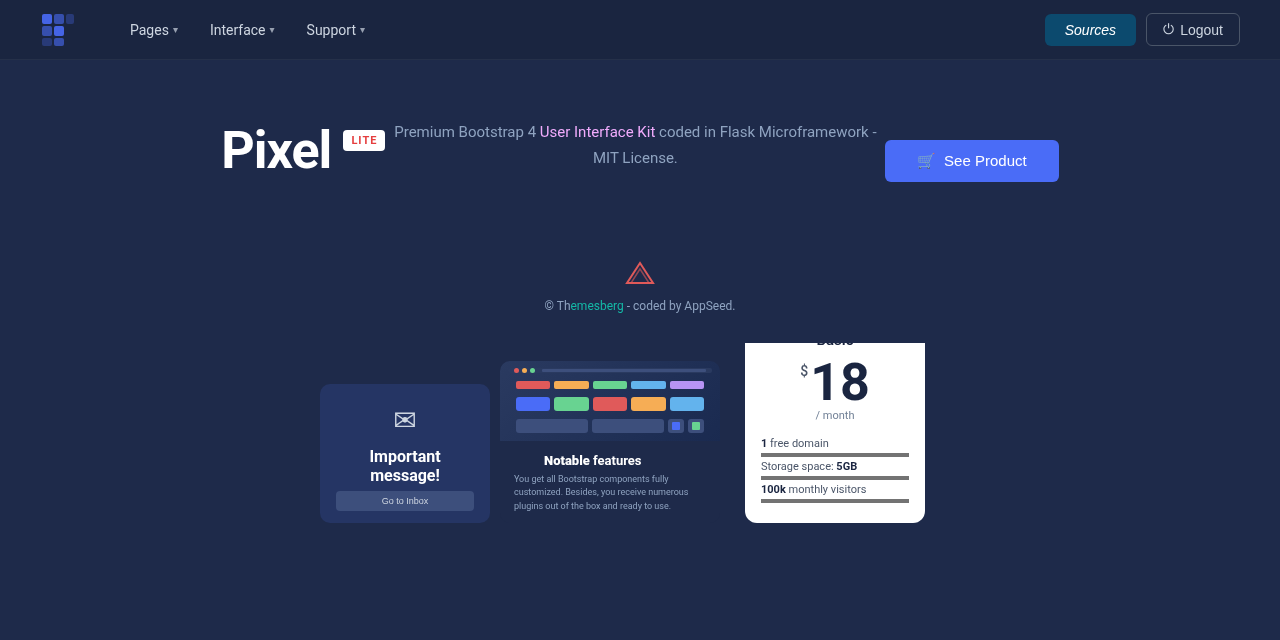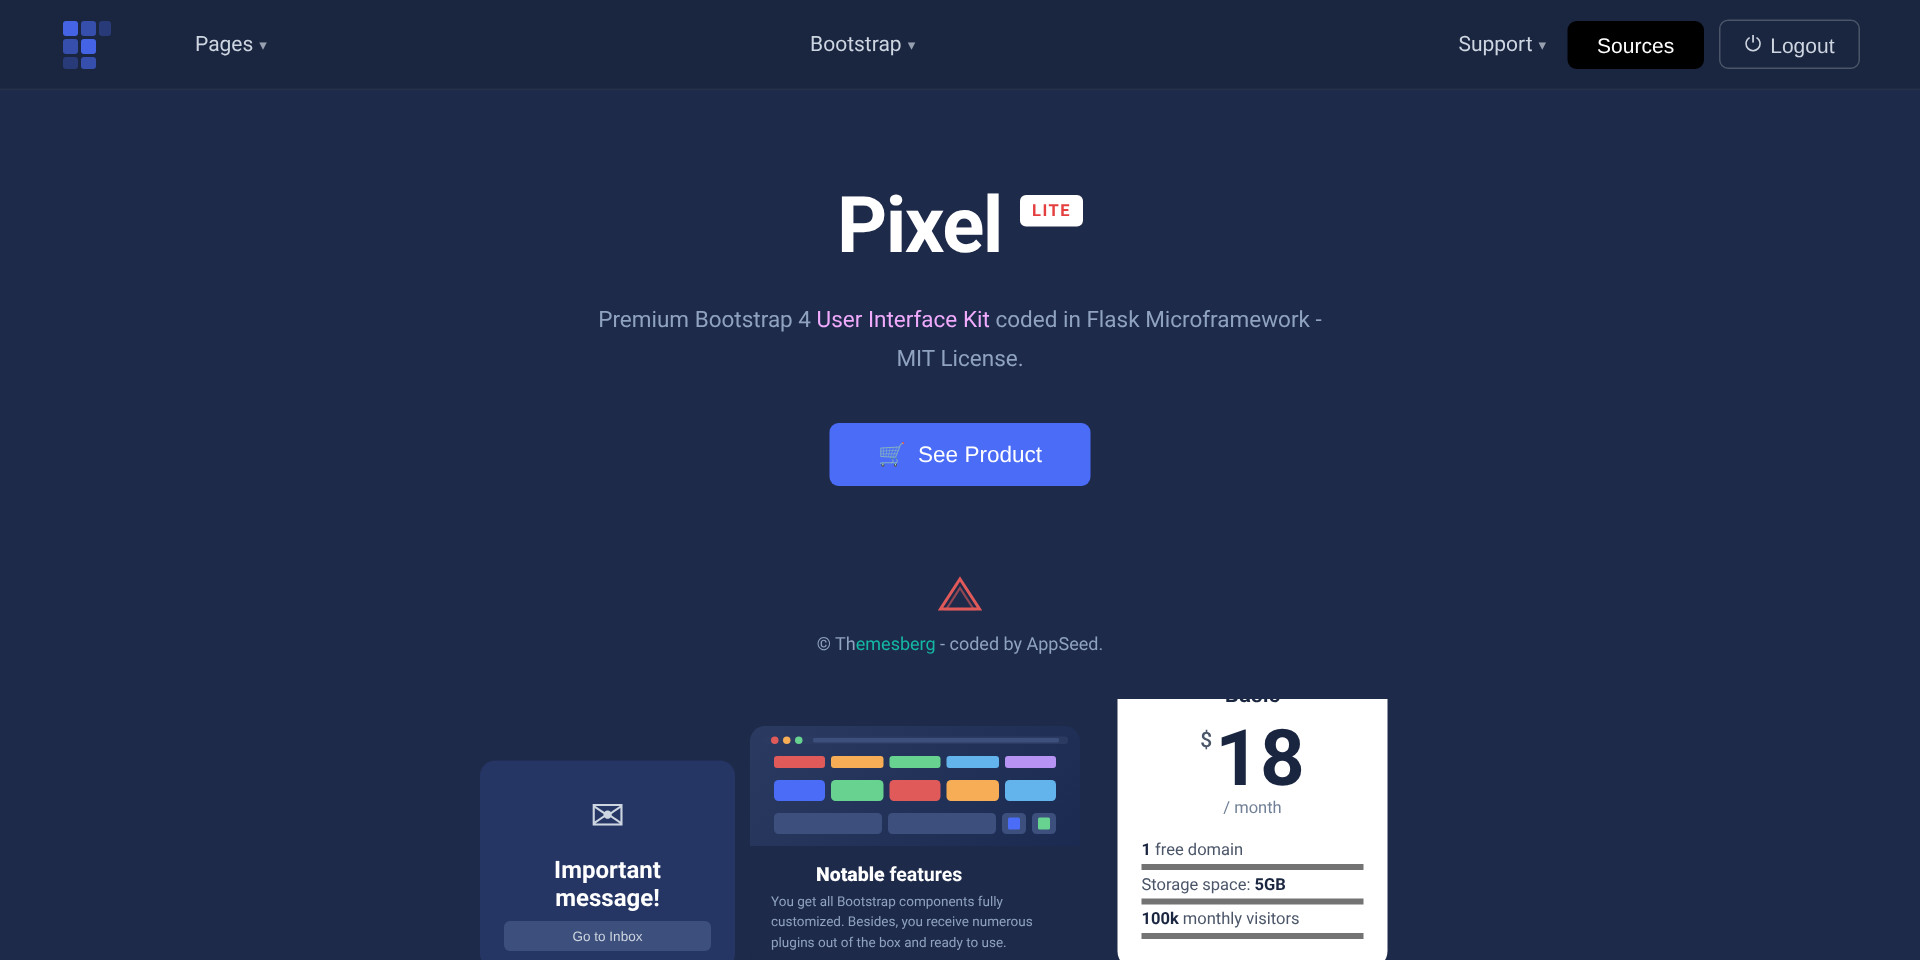--- a/index.html
+++ b/index.html
@@ -28,21 +28,20 @@
     }
     .logo-icon {
       width: 36px;
       height: 36px;
     }
     .navbar-nav {
       display: flex;
       align-items: center;
       gap: 4px;
       flex: 1;
-      justify-content: space-between;
     }
     .nav-item {
       display: flex;
       align-items: center;
       gap: 4px;
       padding: 8px 14px;
       color: #cdd5e0;
       font-size: 14px;
       cursor: pointer;
       border-radius: 4px;
@@ -51,46 +50,46 @@
     .nav-chevron {
       font-size: 10px;
       opacity: 0.7;
     }
     .navbar-actions {
       display: flex;
       align-items: center;
       gap: 10px;
     }
     .btn-sources {
-      background-color: #000000;
+      background-color: #0c4a6e;
       color: #fff;
       border: none;
       padding: 8px 20px;
       border-radius: 6px;
       font-size: 14px;
       cursor: pointer;
       font-weight: 500;
+      font-style: italic;
     }
     .btn-logout {
       background-color: transparent;
       color: #cdd5e0;
       border: 1px solid #4a5568;
       padding: 7px 16px;
       border-radius: 6px;
       font-size: 14px;
       cursor: pointer;
       display: flex;
       align-items: center;
       gap: 6px;
     }
 
     
     .hero {
       display: flex;
-      flex-direction: column;
       align-items: center;
       justify-content: center;
       padding: 60px 20px 40px;
       text-align: center;
     }
     .hero-title-wrap {
       display: flex;
       align-items: center;
       gap: 12px;
       margin-bottom: 20px;
@@ -340,21 +339,21 @@
       <rect x="14" y="26" width="10" height="8" rx="2" fill="#4a6cf7" opacity="0.6"></rect>
     </svg>
   </div>
 
   <div class="navbar-nav">
     <div class="nav-item">
       <span>Pages</span>
       <span class="nav-chevron">▾</span>
     </div>
     <div class="nav-item">
-      <span>Bootstrap</span>
+      <span>Interface</span>
       <span class="nav-chevron">▾</span>
     </div>
     <div class="nav-item">
       <span>Support</span>
       <span class="nav-chevron">▾</span>
     </div>
   </div>
 
   <div class="navbar-actions">
     <button class="btn-sources">Sources</button>

